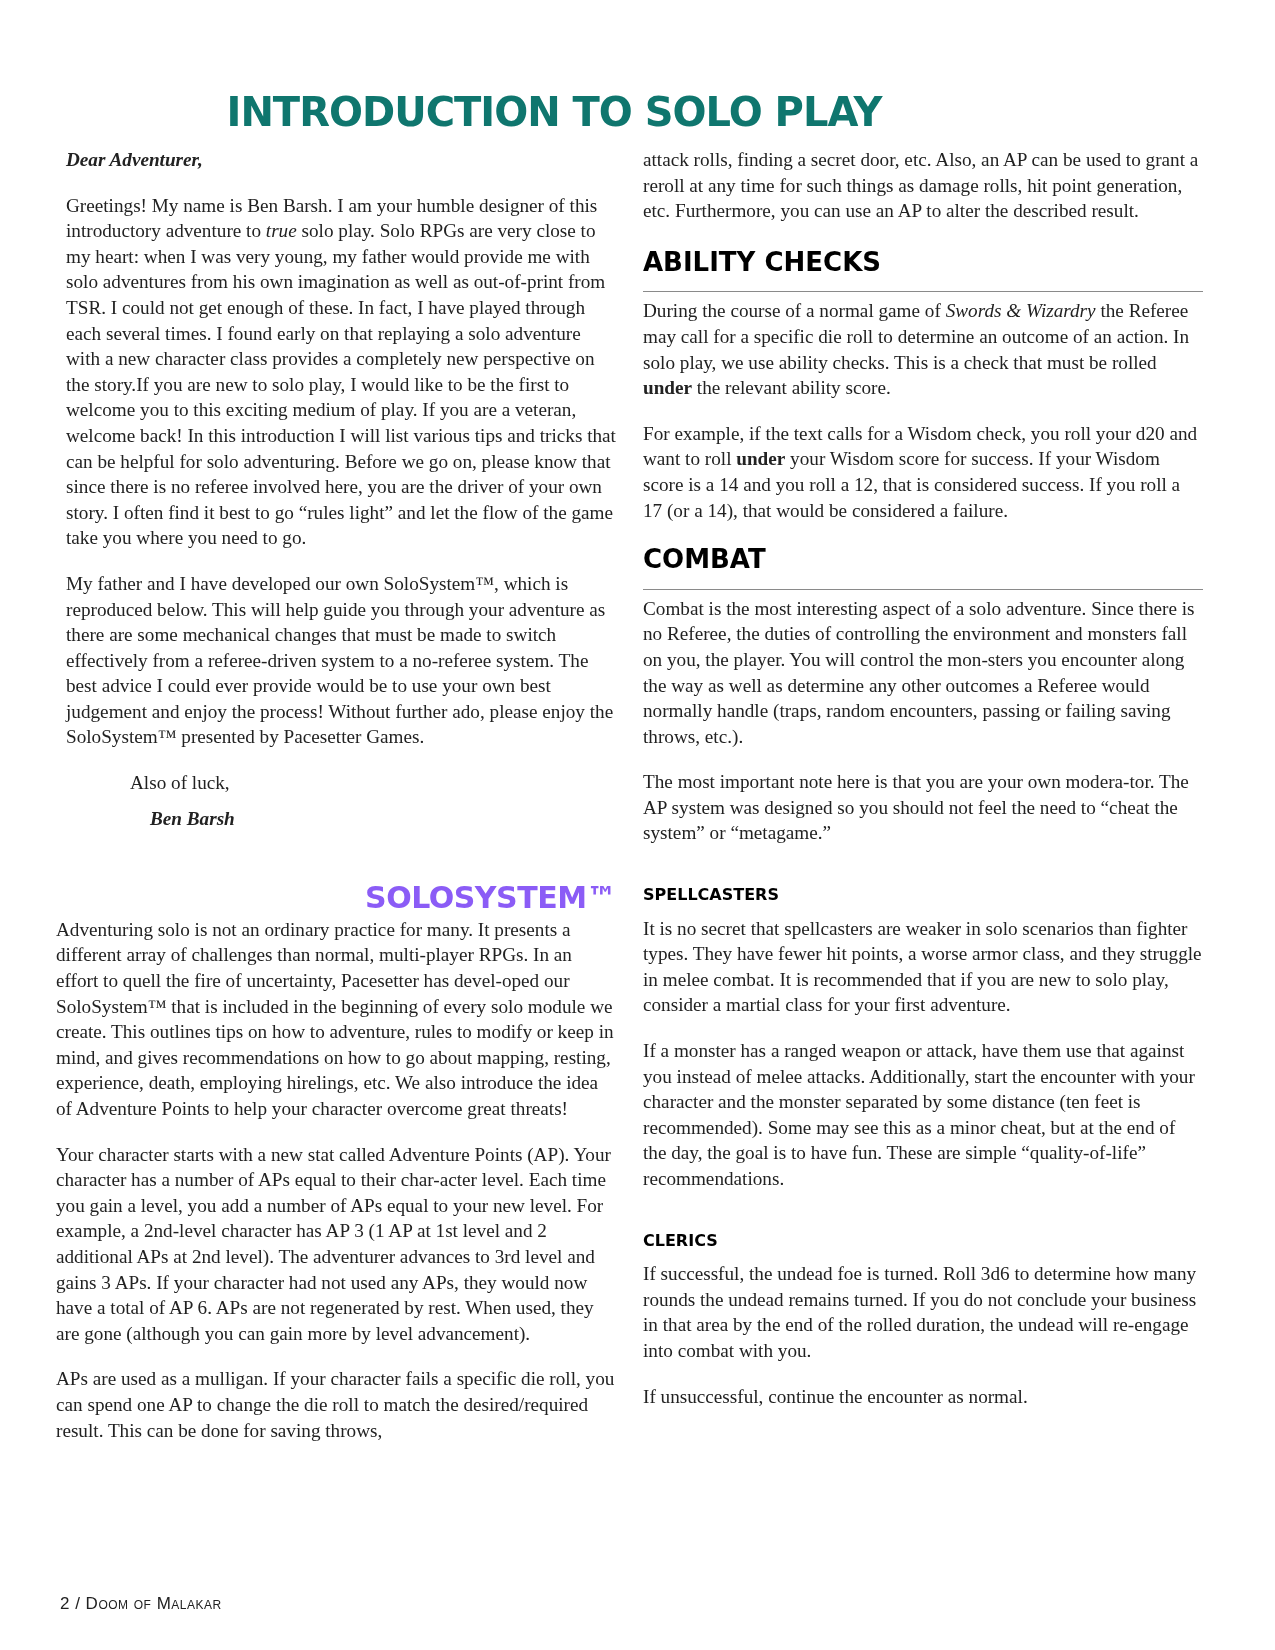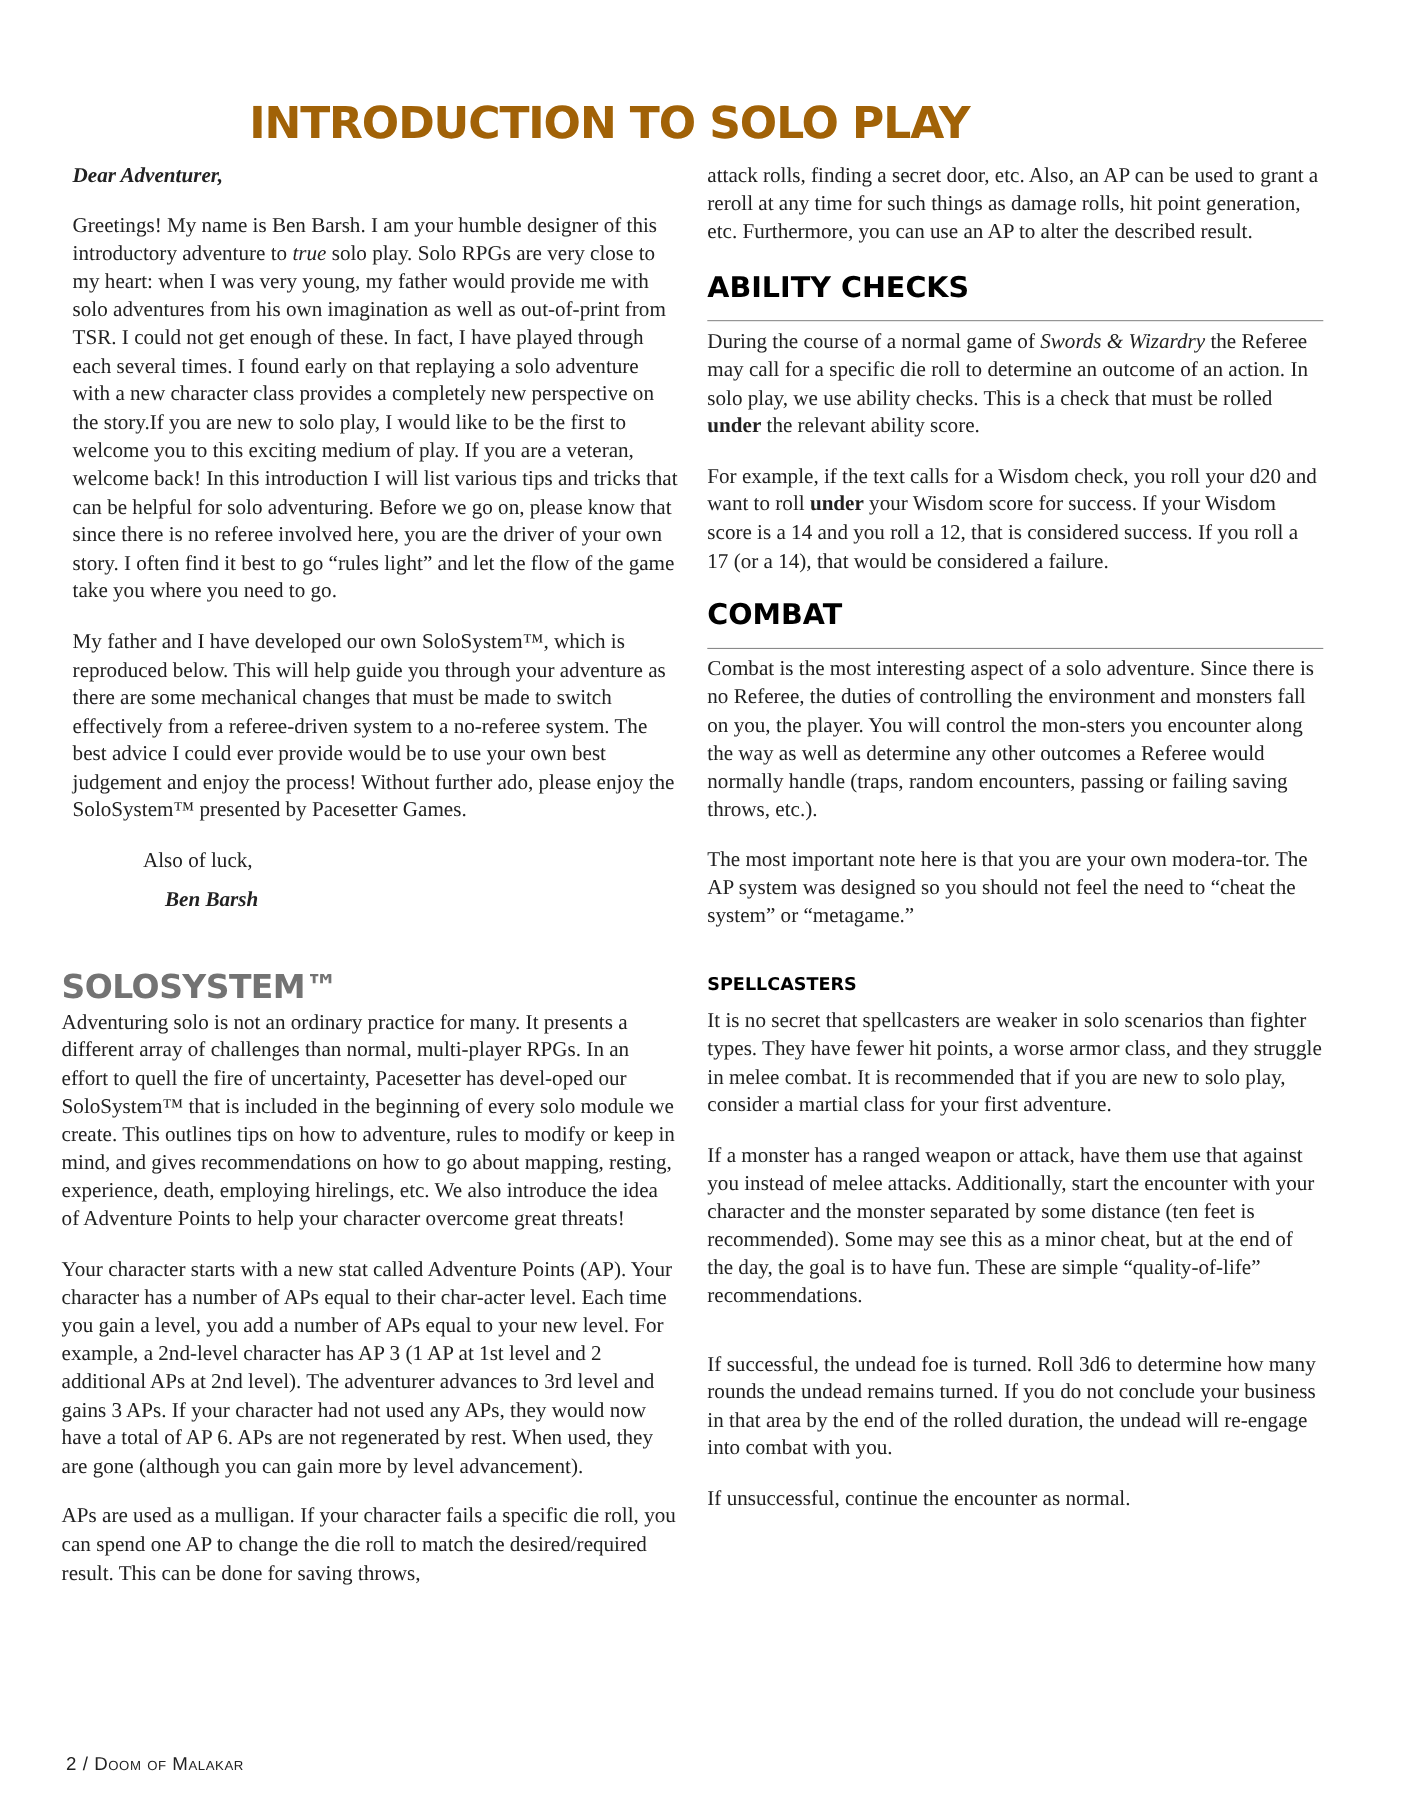--- a/index.html
+++ b/index.html
@@ -1,34 +1,34 @@
 <!DOCTYPE html>
 <html><head>
 <meta charset="utf-8">
 <style>
   html, body { margin: 0; padding: 0; background: #ffffff; }
   body { width: 1275px; height: 1650px; position: relative; overflow: hidden; color: #1a1a1a; }
 
   .page-title {
     position: absolute; top: 62px; left: 0; width: 1108px; text-align: center;
     font-family: "DejaVu Sans", sans-serif; font-weight: 900; font-size: 40px;
-    letter-spacing: -1px; color: #a16207; transform: scaleX(1.0);
+    letter-spacing: -1px; color: #0f766e; transform: scaleX(1.0);
   }
 
   .col { position: absolute; font-family: "Liberation Serif", serif; font-size: 19.2px; line-height: 25.6px; color: #222; }
   .col p { margin: 0 0 20px 0; }
   .left { left: 56px; top: 147px; width: 560px; }
   .right { left: 643px; top: 147px; width: 560px; }
 
   .salutation { font-weight: bold; font-style: italic; margin-left: 10px !important; margin-bottom: 20px !important; }
   .letter p.lp { margin-left: 10px; }
   .closing { margin-left: 74px !important; margin-bottom: 10px !important; }
   .signature { margin-left: 94px !important; font-weight: bold; font-style: italic; }
 
-  .h-big { font-family: "DejaVu Sans", sans-serif; font-weight: 900; font-size: 30px; color: #737373; margin: 0 0 6px 0; letter-spacing: -0.5px; }
+  .h-big { font-family: "DejaVu Sans", sans-serif; font-weight: 900; font-size: 30px; color: #8b5cf6; margin: 0 0 6px 0; letter-spacing: -0.5px; text-align: right; }
   .h-rule { font-family: "DejaVu Sans", sans-serif; font-weight: bold; font-size: 26px; color: #000; margin: 0; padding-bottom: 16px; border-bottom: 1.5px solid #8a8a8a; }
   .h-small { font-family: "DejaVu Sans", sans-serif; font-weight: 900; font-size: 16px; color: #000; margin: 0 0 8px 0; }
   .indent { margin-left: 10px; }
 
   .footer { position: absolute; left: 60px; top: 1594px; font-family: Liberation Sans, sans-serif; font-size: 17px; color: #222; font-variant: small-caps; letter-spacing: 0.5px; }
 </style>
 </head>
 <body>
 
 <h1 class="page-title">INTRODUCTION TO SOLO PLAY</h1>
@@ -61,17 +61,18 @@
   <h2 class="h-rule">COMBAT</h2>
   <p style="margin-top:6px;">Combat is the most interesting aspect of a solo adventure. Since there is no Referee, the duties of controlling the environment and monsters fall on you, the player. You will control the mon-sters you encounter along the way as well as determine any other outcomes a Referee would normally handle (traps, random encounters, passing or failing saving throws, etc.).</p>
   <p>The most important note here is that you are your own modera-tor. The AP system was designed so you should not feel the need to “cheat the system” or “metagame.”</p>
 
   <div style="height: 16px;"></div>
   <h3 class="h-small">SPELLCASTERS</h3>
   <p class="indent">It is no secret that spellcasters are weaker in solo scenarios than fighter types. They have fewer hit points, a worse armor class, and they struggle in melee combat. It is recommended that if you are new to solo play, consider a martial class for your first adventure.</p>
   <p class="indent">If a monster has a ranged weapon or attack, have them use that against you instead of melee attacks. Additionally, start the encounter with your character and the monster separated by some distance (ten feet is recommended). Some may see this as a minor cheat, but at the end of the day, the goal is to have fun. These are simple “quality-of-life” recommendations.</p>
 
   <div style="height: 16px;"></div>
+  <h3 class="h-small">CLERICS</h3>
   <p class="indent">If successful, the undead foe is turned. Roll 3d6 to determine how many rounds the undead remains turned. If you do not conclude your business in that area by the end of the rolled duration, the undead will re-engage into combat with you.</p>
   <p class="indent">If unsuccessful, continue the encounter as normal.</p>
 </div>
 
 <div class="footer">2 / Doom of Malakar</div>
 
 </body></html>

